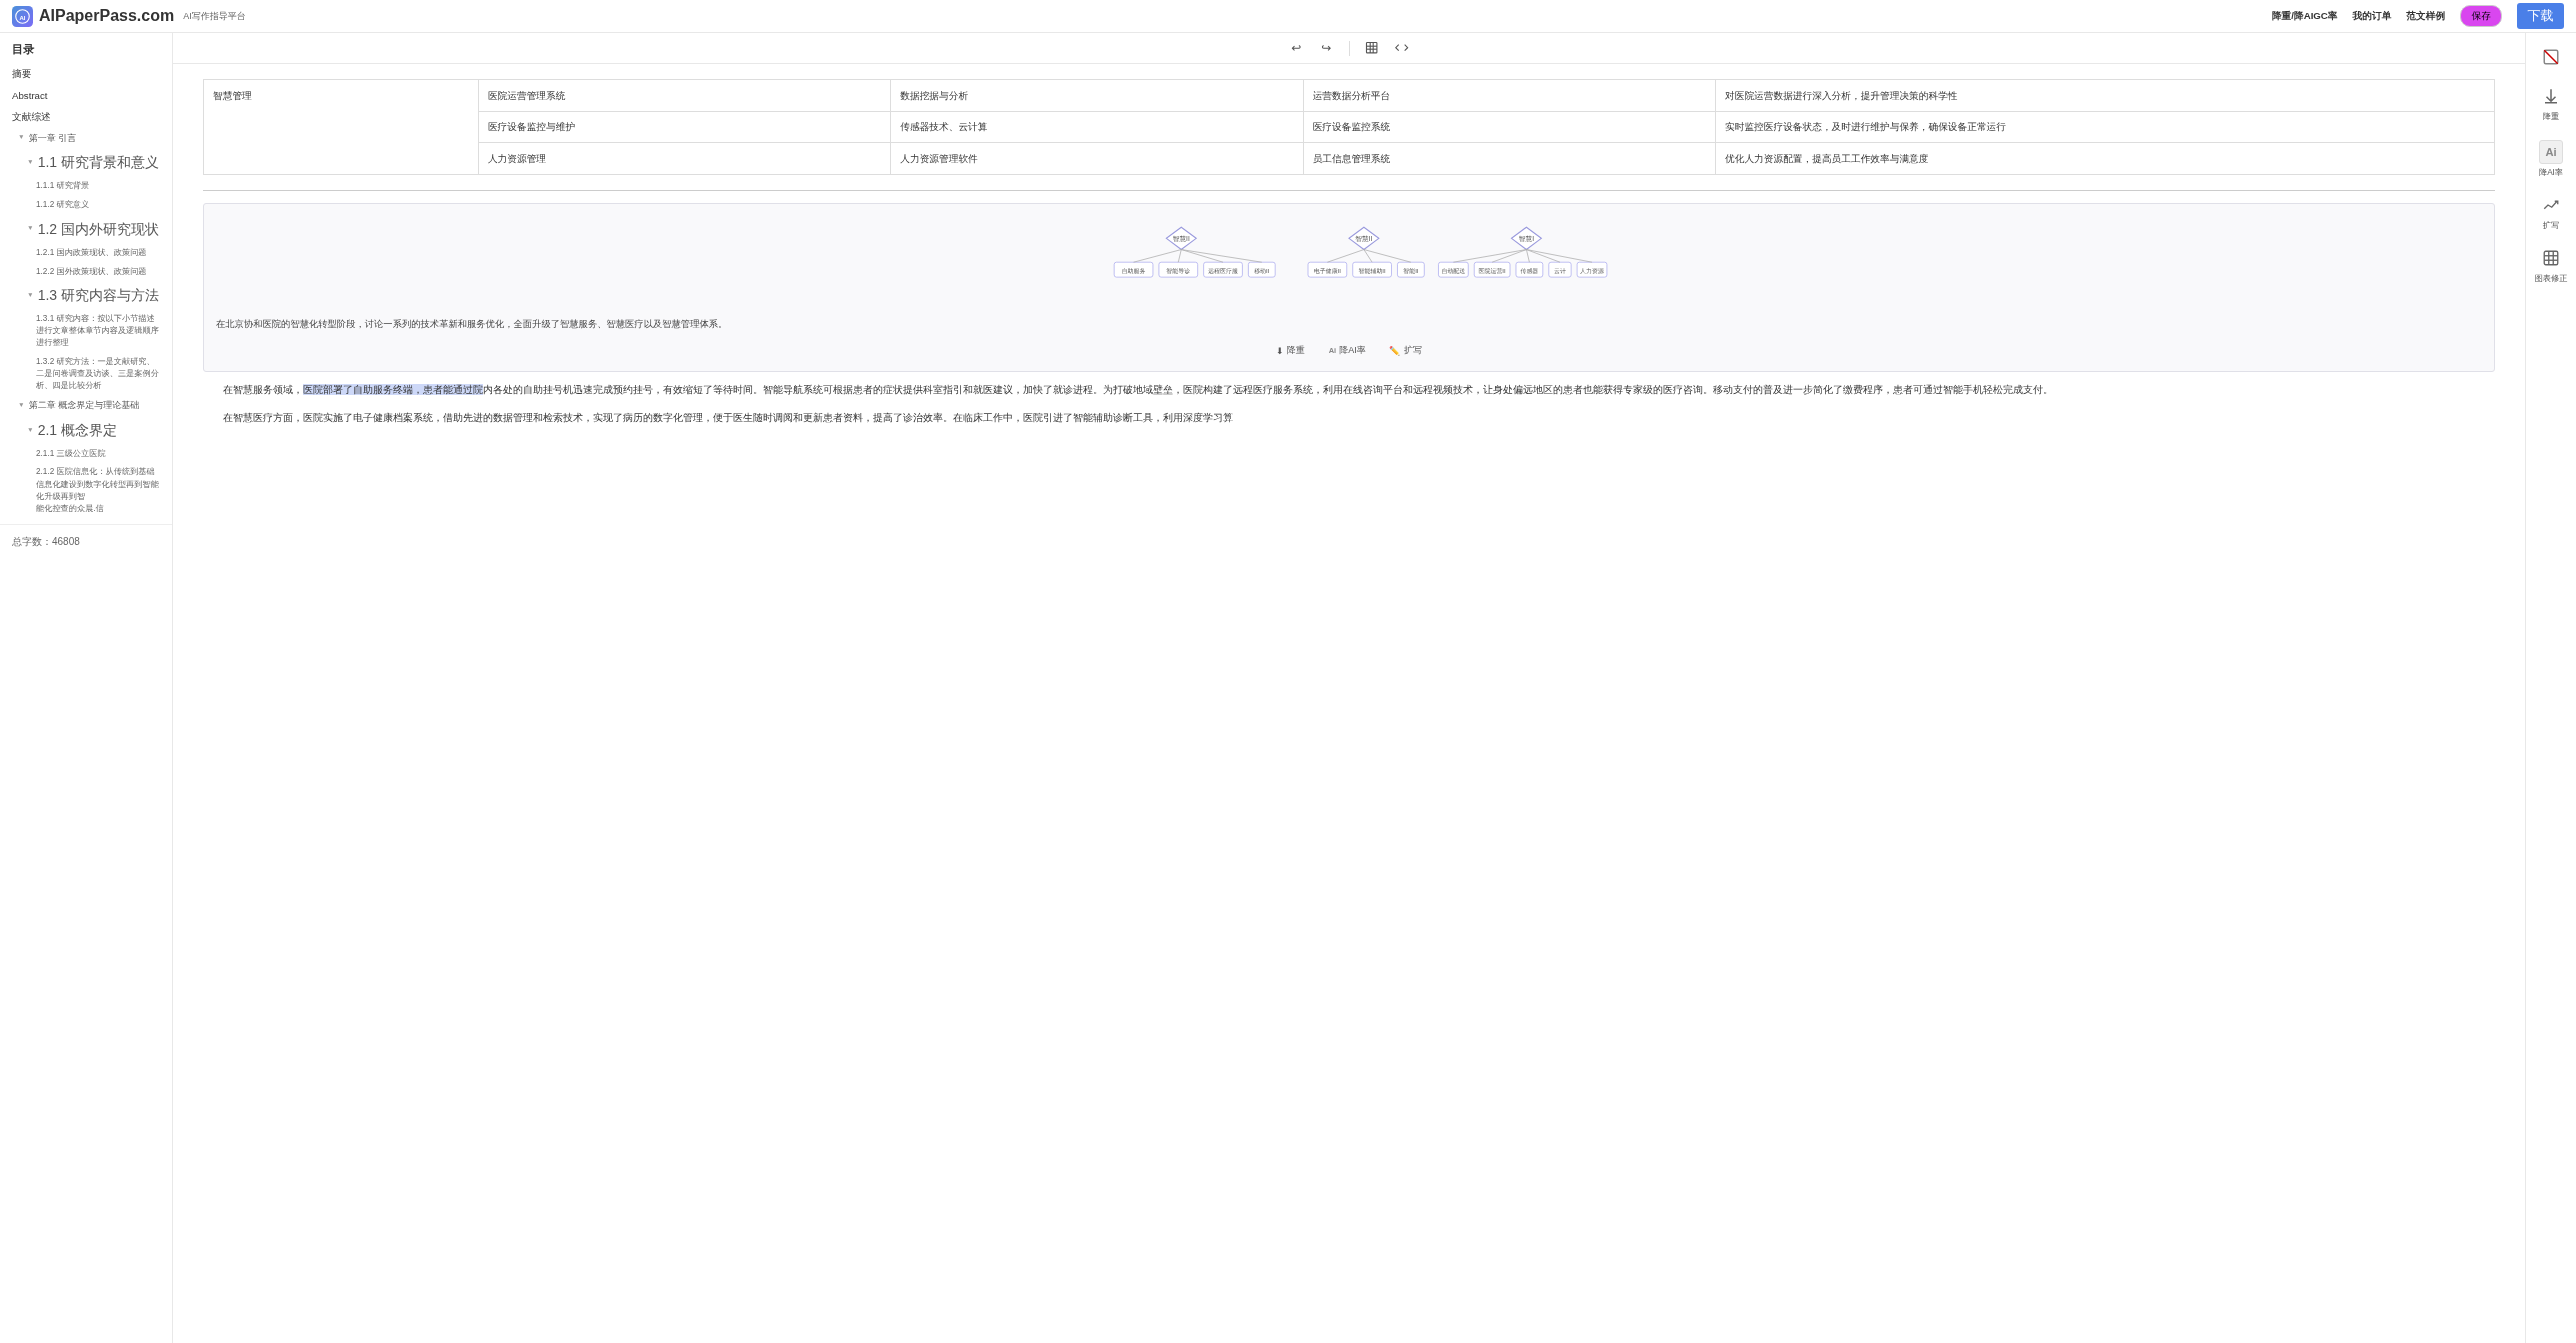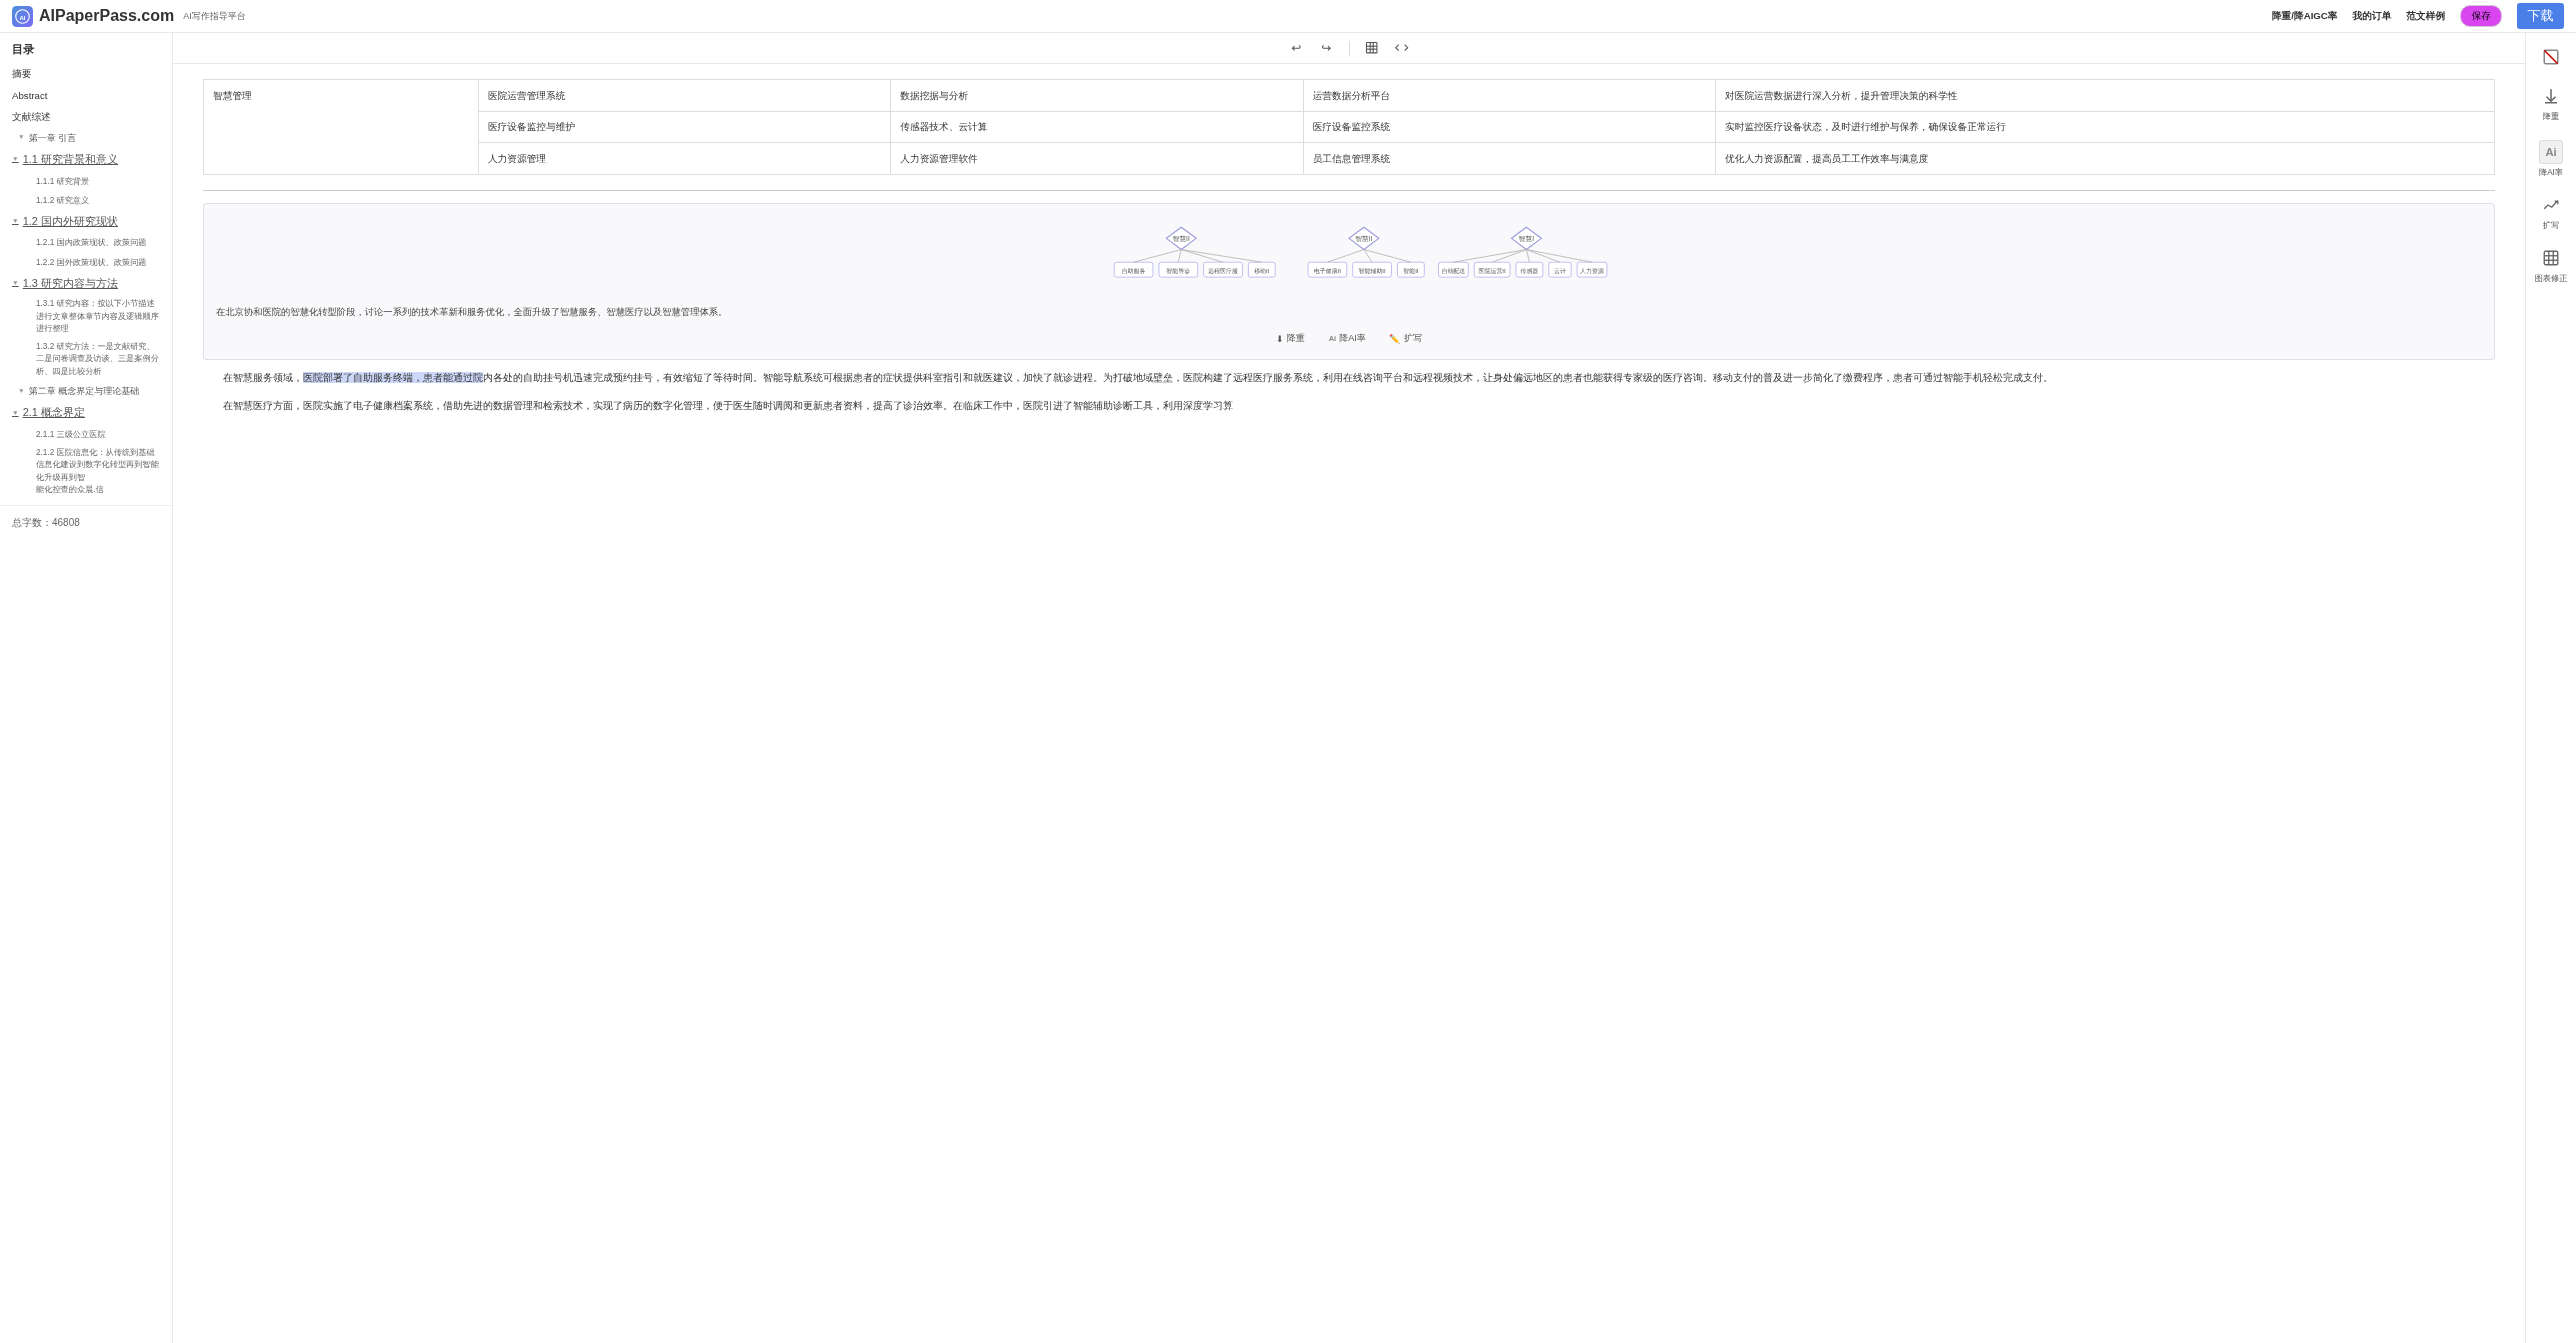--- a/index.html
+++ b/index.html
@@ -86,21 +86,21 @@
     }
     .sidebar-item {
       padding: 3px 12px;
       font-size: 9px;
       color: #555;
       cursor: pointer;
       line-height: 1.6;
     }
     .sidebar-item.level1 { font-size: 9.7px; color: #333; padding-left: 12px; }
     .sidebar-item.level2 { padding-left: 18px; }
-    .sidebar-item.level3 { padding-left: 12px; font-size: 11px; text-decoration: underline; }
+    .sidebar-item.level3 { padding-left: 27px; font-size: 14px; }
     .sidebar-item.level4 { padding-left: 36px; font-size: 8.2px; color: #666; }
     .sidebar-item.with-arrow { display: flex; align-items: center; gap: 4px; }
     .arrow { font-size: 6.7px; color: #999; }
     .arrow.down::before { content: "▼"; }
     .sidebar-footer {
       padding: 10px 12px;
       font-size: 10px;
       color: #666;
       border-top: 0.7px solid #eee;
       margin-top: 6px;
@@ -447,21 +447,21 @@
             <text x="676" y="76" text-anchor="middle" font-size="8" fill="#555">人力资源</text>
 
             <line x1="588" y1="45" x2="490" y2="62" stroke="#aaa" stroke-width="1"></line>
             <line x1="588" y1="45" x2="542" y2="62" stroke="#aaa" stroke-width="1"></line>
             <line x1="588" y1="45" x2="592" y2="62" stroke="#aaa" stroke-width="1"></line>
             <line x1="588" y1="45" x2="633" y2="62" stroke="#aaa" stroke-width="1"></line>
             <line x1="588" y1="45" x2="676" y2="62" stroke="#aaa" stroke-width="1"></line>
           </svg>
         </div>
 
-        <p class="para-text" style="text-indent:0; font-size:9.3px; color:#444; margin-top:6px;">
+        <p class="para-text" style="text-indent:0; font-size:9.3px; color:#444; margin-top:18px;">
           在北京协和医院的智慧化转型阶段，讨论一系列的技术革新和服务优化，全面升级了智慧服务、智慧医疗以及智慧管理体系。
         </p>
 
         <div class="mindmap-actions">
           <div class="mindmap-action-btn">
             <span>⬇</span>
             <span>降重</span>
           </div>
           <div class="mindmap-action-btn">
             <span style="font-size:7.5px;font-weight:bold;color:#888;">Ai</span>

